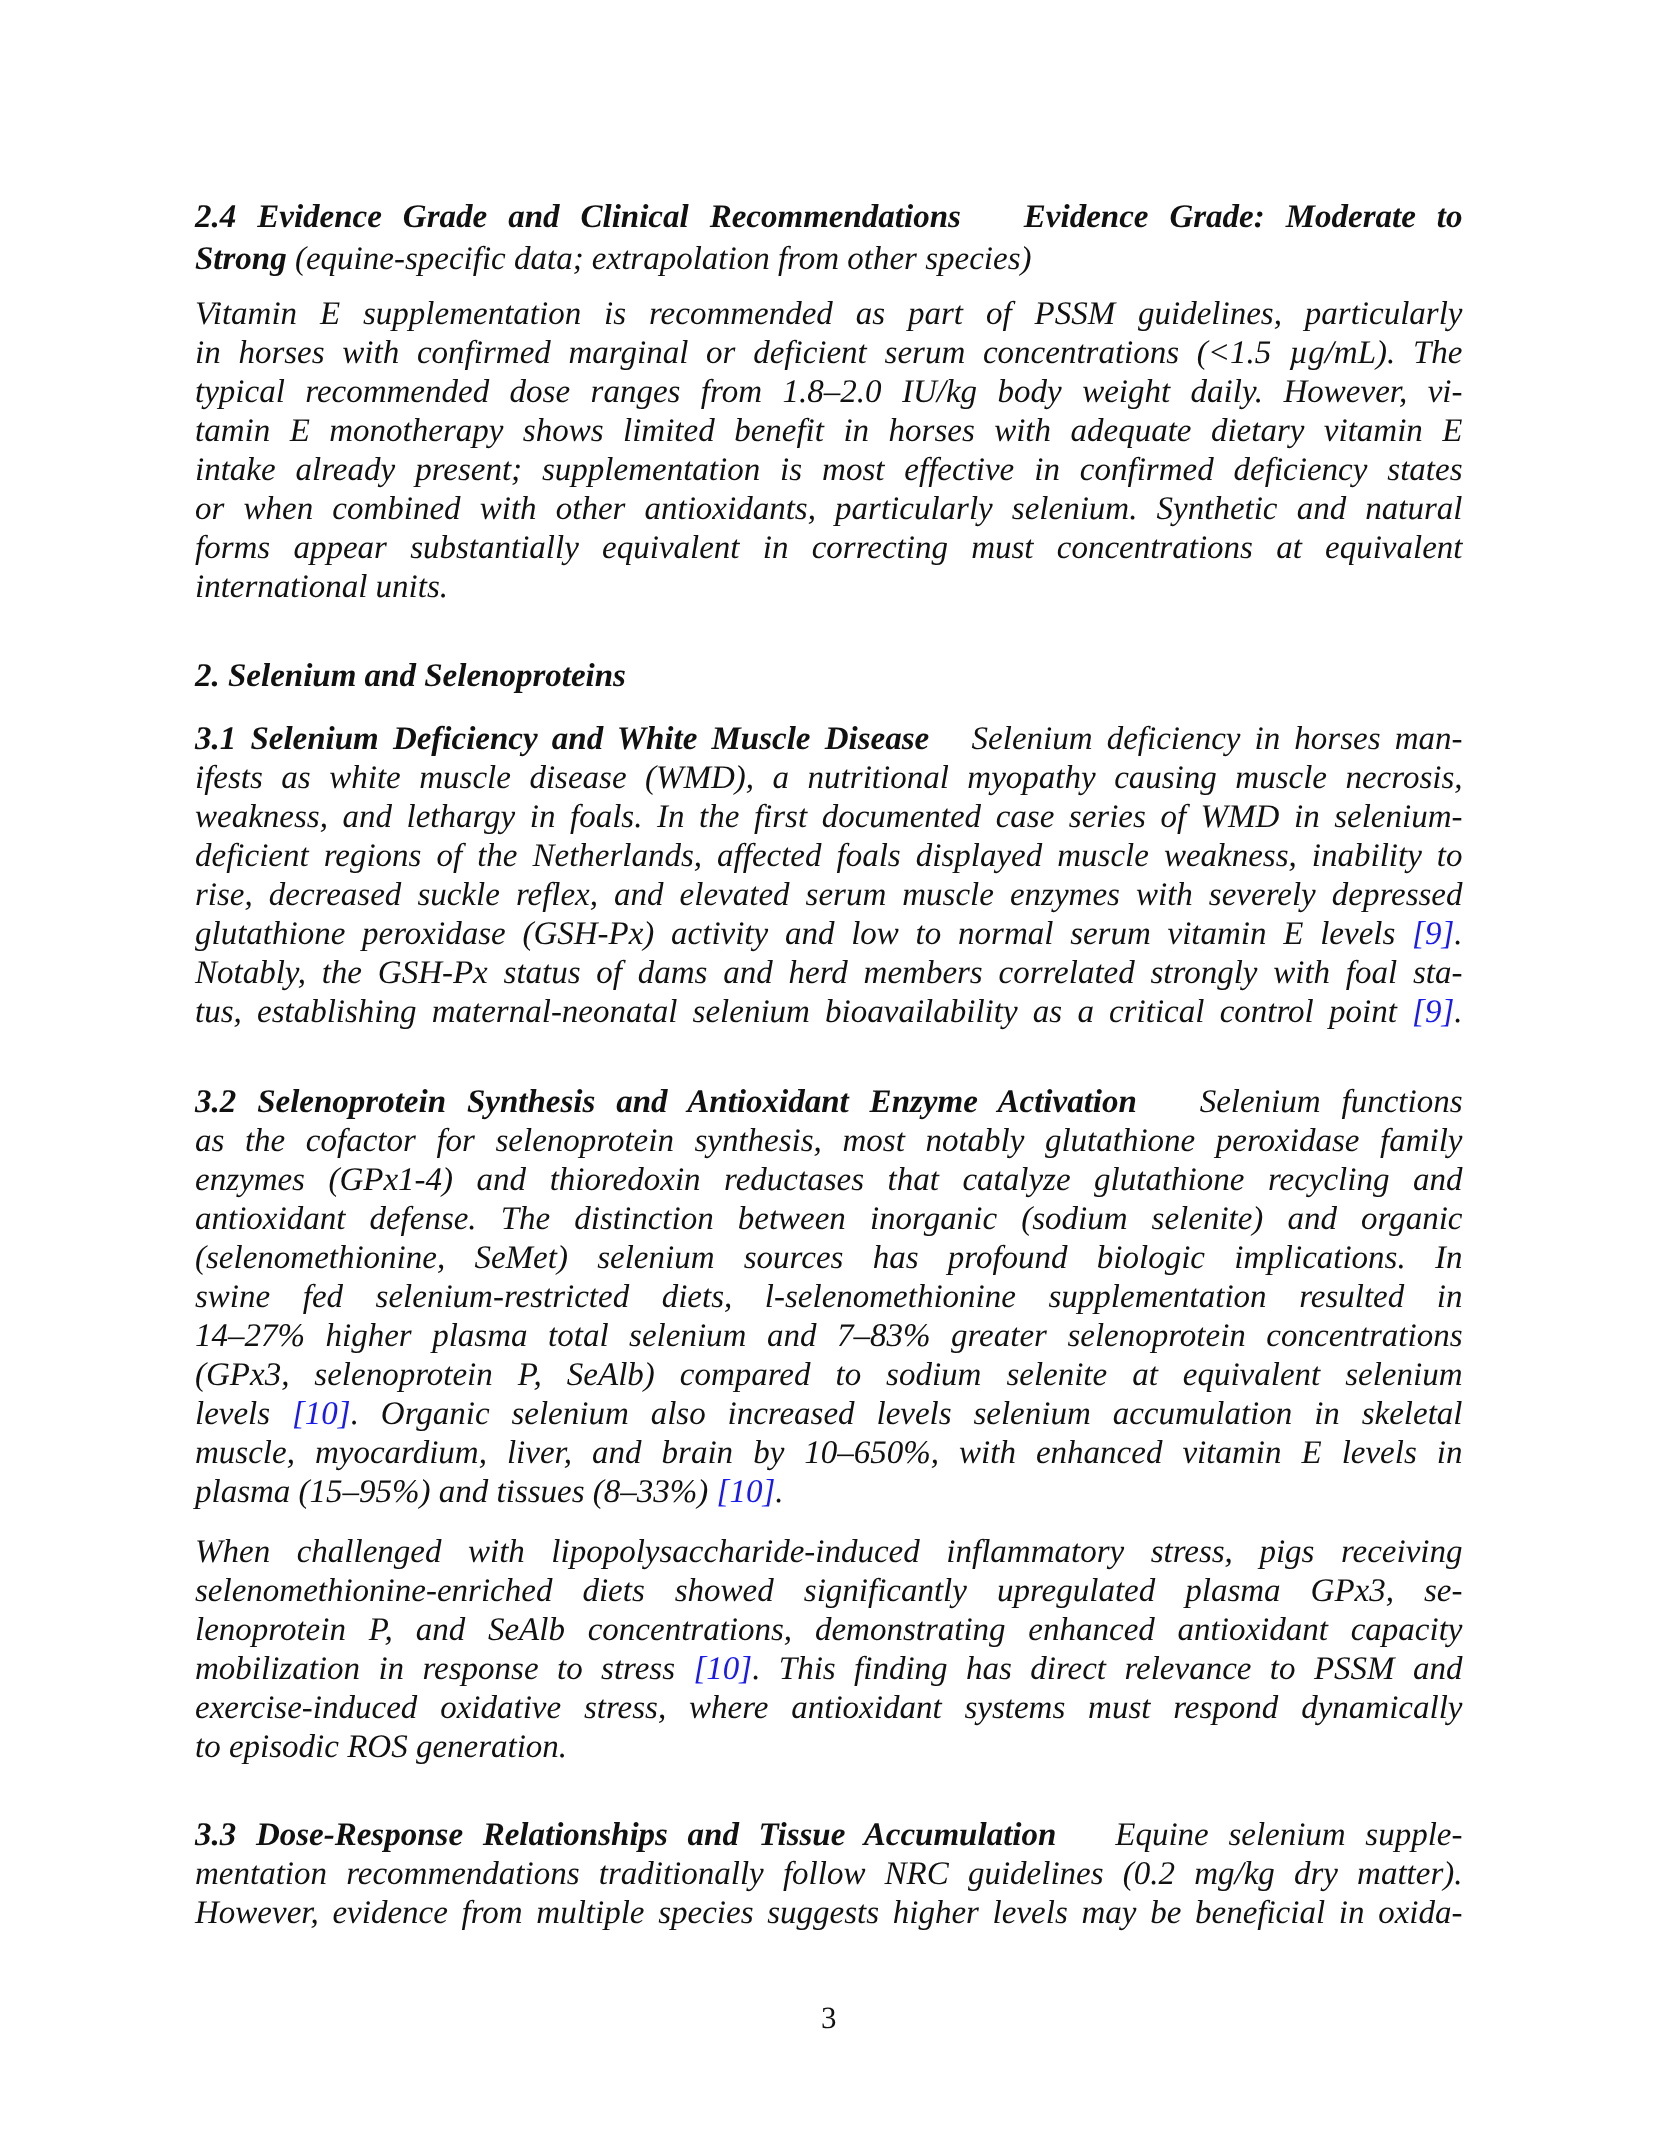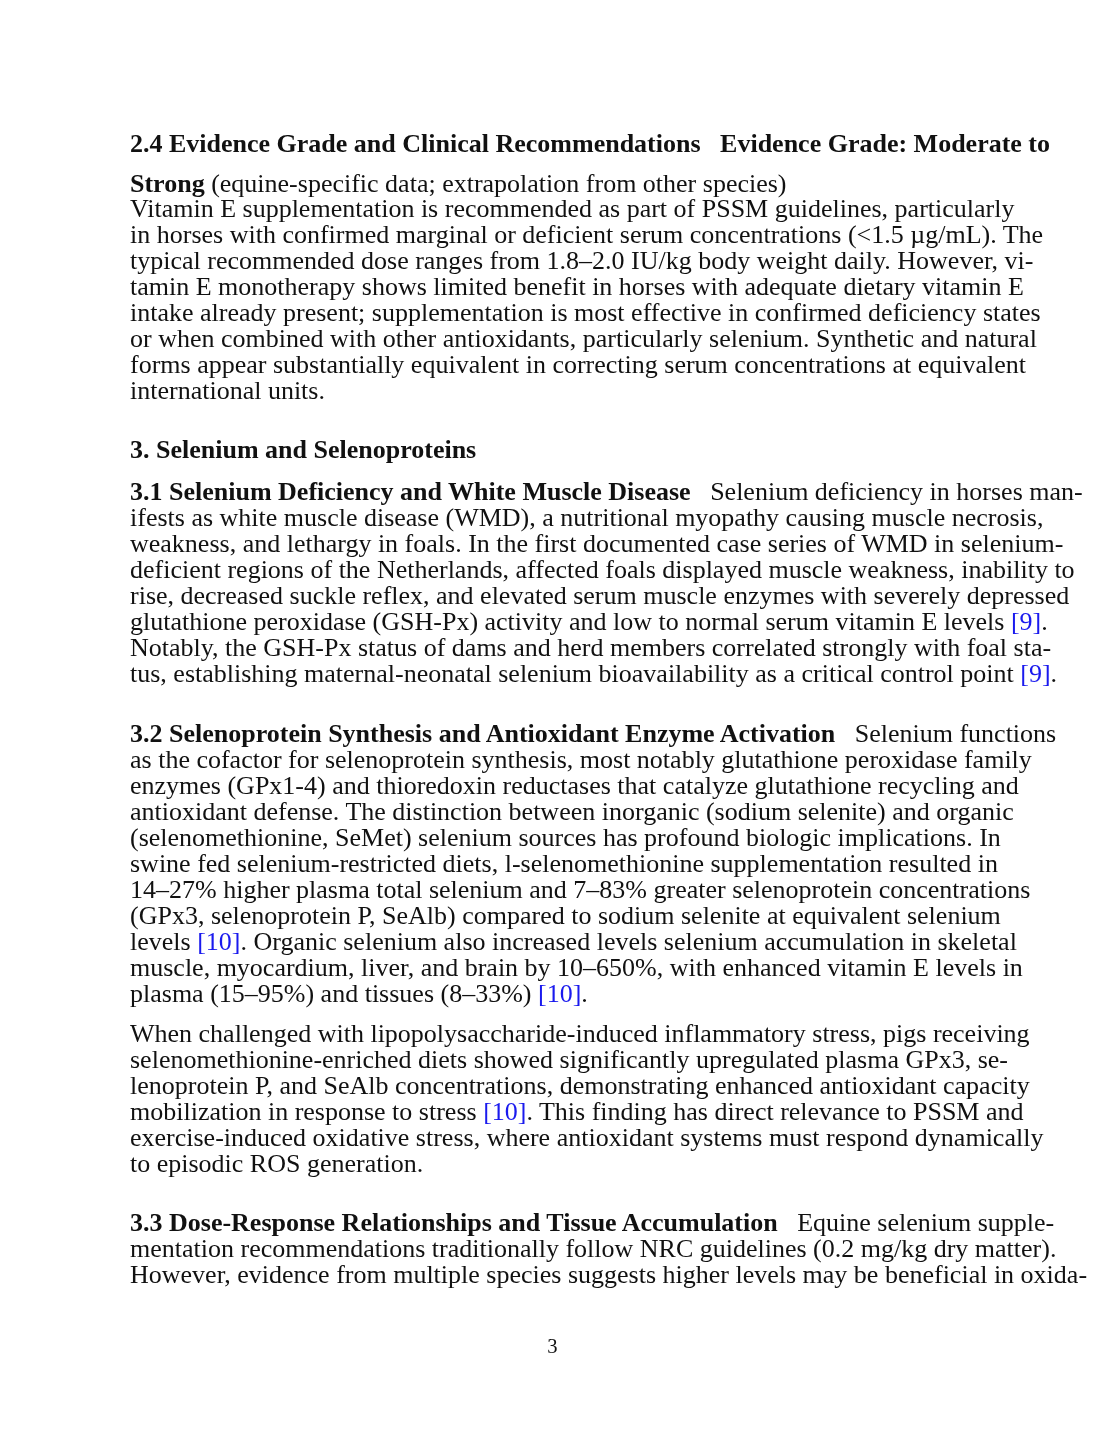--- a/index.html
+++ b/index.html
@@ -1,41 +1,41 @@
 <!DOCTYPE html>
 <html><head>
 <meta charset="utf-8">
 <style>
   html, body { margin: 0; padding: 0; background: #ffffff; }
   body { width: 1105px; height: 1430px; position: relative; overflow: hidden;
          font-family: "Liberation Serif", "DejaVu Serif", serif; color: #111; }
-  .line { position: absolute; left: 130px; width: 845px; font-size: 26px; line-height: 26px;
-          white-space: nowrap; text-align: justify; text-align-last: justify; }
+  .line { position: absolute; left: 130px; width: 845px; font-size: 22px; line-height: 26px;
+          white-space: nowrap; text-align: justify; text-align-last: justify; font-style: italic; }
   .line.last { text-align-last: left; }
   .b { font-weight: bold; }
   .cite { color: #1a1aee; cursor: pointer; }
   .pagenum { position: absolute; left: 0; width: 1105px; text-align: center; top: 1333px;
              font-size: 20.6px; line-height: 26px; }
 </style>
 </head>
 <body>
 
 <div class="line" style="top:131px"><span class="b">2.4 Evidence Grade and Clinical Recommendations</span>&nbsp;&nbsp;&nbsp;<span class="b">Evidence Grade: Moderate to</span></div>
-<div class="line last" style="top:171px"><span class="b">Strong</span><span> (equine-specific data; extrapolation from other species)</span></div>
+<div class="line last" style="top:159px"><span class="b">Strong</span><span> (equine-specific data; extrapolation from other species)</span></div>
 
 <div class="line" style="top:196px">Vitamin E supplementation is recommended as part of PSSM guidelines, particularly</div>
 <div class="line" style="top:222px">in horses with confirmed marginal or deficient serum concentrations (&lt;1.5 µg/mL). The</div>
 <div class="line" style="top:248px">typical recommended dose ranges from 1.8–2.0 IU/kg body weight daily.  However, vi-</div>
 <div class="line" style="top:274px">tamin E monotherapy shows limited benefit in horses with adequate dietary vitamin E</div>
 <div class="line" style="top:300px">intake already present; supplementation is most effective in confirmed deficiency states</div>
 <div class="line" style="top:326px">or when combined with other antioxidants, particularly selenium.  Synthetic and natural</div>
-<div class="line" style="top:352px">forms appear substantially equivalent in correcting serum concentrations at equivalent</div>
+<div class="line" style="top:352px">forms appear substantially equivalent in correcting must concentrations at equivalent</div>
 <div class="line last" style="top:378px">international units.</div>
 
-<div class="line last b" style="top:437px">3. Selenium and Selenoproteins</div>
+<div class="line last b" style="top:437px">2. Selenium and Selenoproteins</div>
 
 <div class="line" style="top:479px"><span class="b">3.1 Selenium Deficiency and White Muscle Disease</span>&nbsp;&nbsp;&nbsp;<span>Selenium deficiency in horses man-</span></div>
 <div class="line" style="top:505px">ifests as white muscle disease (WMD), a nutritional myopathy causing muscle necrosis,</div>
 <div class="line" style="top:531px">weakness, and lethargy in foals. In the first documented case series of WMD in selenium-</div>
 <div class="line" style="top:557px">deficient regions of the Netherlands, affected foals displayed muscle weakness, inability to</div>
 <div class="line" style="top:583px">rise, decreased suckle reflex, and elevated serum muscle enzymes with severely depressed</div>
 <div class="line" style="top:609px"><span>glutathione peroxidase (GSH-Px) activity and low to normal serum vitamin E levels </span><span class="cite" style="color: rgb(26, 26, 238);">[9]</span><span>.</span></div>
 <div class="line" style="top:635px">Notably, the GSH-Px status of dams and herd members correlated strongly with foal sta-</div>
 <div class="line" style="top:661px"><span>tus, establishing maternal-neonatal selenium bioavailability as a critical control point </span><span class="cite" style="color: rgb(26, 26, 238);">[9]</span><span>.</span></div>
 

